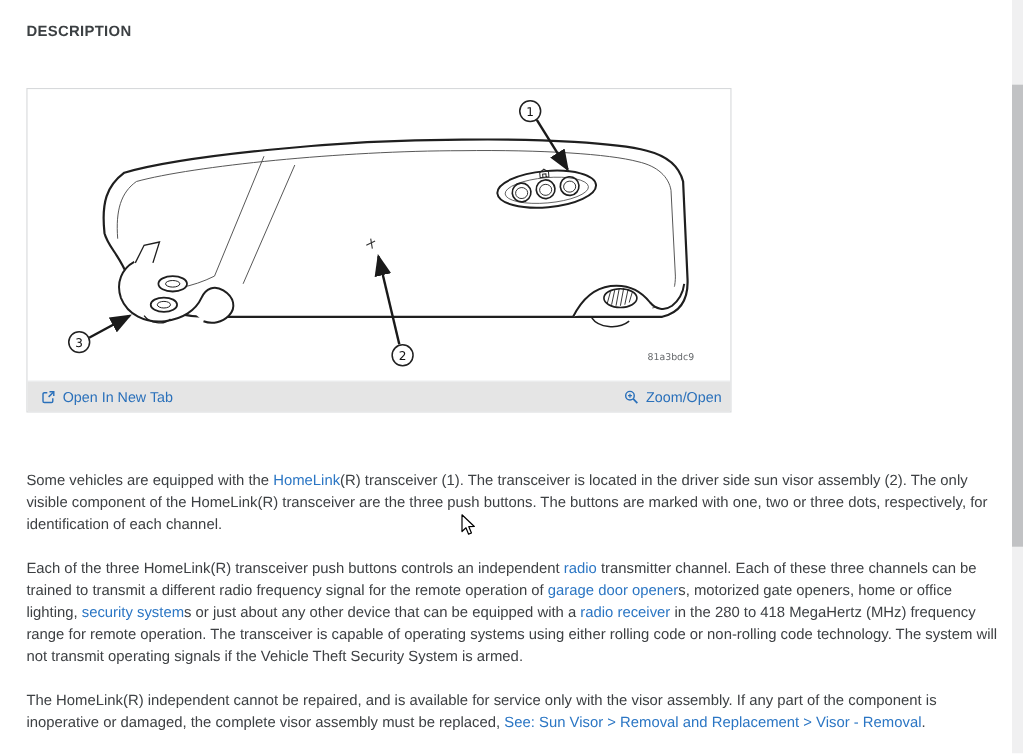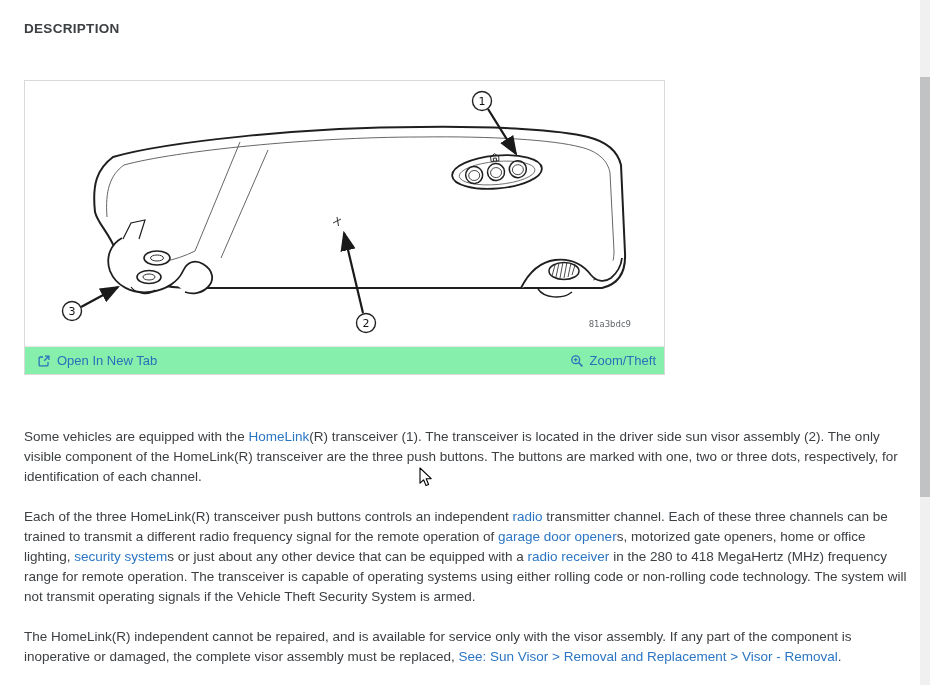--- a/index.html
+++ b/index.html
@@ -11,21 +11,21 @@
     position:absolute;left:24px;top:21px;margin:0;
     font-size:13.5px;font-weight:bold;color:#3c4043;letter-spacing:.3px;
   }
   .figure-panel{
     position:absolute;left:24px;top:80px;width:639px;height:293px;
     border:1px solid #d7d9db;background:#fff;
   }
   .fig-image{width:639px;height:265px;border-bottom:1px solid #e7e9eb;}
   .fig-footer{
     height:27px;display:flex;justify-content:space-between;align-items:center;
-    padding:0 8px 0 12px;background:#86efac;
+    padding:0 8px 0 12px;background:#e5e5e5;
   }
   .fig-link{
     display:inline-flex;align-items:center;gap:6px;
     color:#2a70ba;font-size:13px;text-decoration:none;cursor:pointer;white-space:nowrap;
   }
   .fig-link svg{flex:0 0 auto;}
   .body-text{
     position:absolute;left:24px;top:412px;width:883px;
     font-size:13.5px;line-height:20px;color:#3d4043;
   }
@@ -118,21 +118,21 @@
     </a>
     <a class="fig-link">
       <span style="display:inline-flex;">
         <svg width="14" height="14" viewBox="0 0 14 14" fill="none" stroke="#2a70ba">
           <circle cx="5.7" cy="5.7" r="3.9" stroke-width="1.3"></circle>
           <line x1="8.7" y1="8.7" x2="12.4" y2="12.4" stroke-width="1.6"></line>
           <line x1="3.9" y1="5.7" x2="7.5" y2="5.7" stroke-width="1.1"></line>
           <line x1="5.7" y1="3.9" x2="5.7" y2="7.5" stroke-width="1.1"></line>
         </svg>
       </span>
-      <span>Zoom/Theft</span>
+      <span>Zoom/Open</span>
     </a>
   </div>
 </div>
 
 <div class="body-text">
   <p><span>Some vehicles are equipped with the </span><a class="inline-link">HomeLink</a><span>(R) transceiver (1). The transceiver is located in the driver side sun visor assembly (2). The only visible component of the HomeLink(R) transceiver are the three push buttons. The buttons are marked with one, two or three dots, respectively, for identification of each channel.</span></p>
   <p><span>Each of the three HomeLink(R) transceiver push buttons controls an independent </span><a class="inline-link">radio</a><span> transmitter channel. Each of these three channels can be trained to transmit a different radio frequency signal for the remote operation of </span><a class="inline-link">garage door opener</a><span>s, motorized gate openers, home or office lighting, </span><a class="inline-link">security system</a><span>s or just about any other device that can be equipped with a </span><a class="inline-link">radio receiver</a><span> in the 280 to 418 MegaHertz (MHz) frequency range for remote operation. The transceiver is capable of operating systems using either rolling code or non-rolling code technology. The system will not transmit operating signals if the Vehicle Theft Security System is armed.</span></p>
   <p><span>The HomeLink(R) independent cannot be repaired, and is available for service only with the visor assembly. If any part of the component is inoperative or damaged, the complete visor assembly must be replaced, </span><a class="inline-link">See: Sun Visor &gt; Removal and Replacement &gt; Visor - Removal</a><span>.</span></p>
 </div>
 

